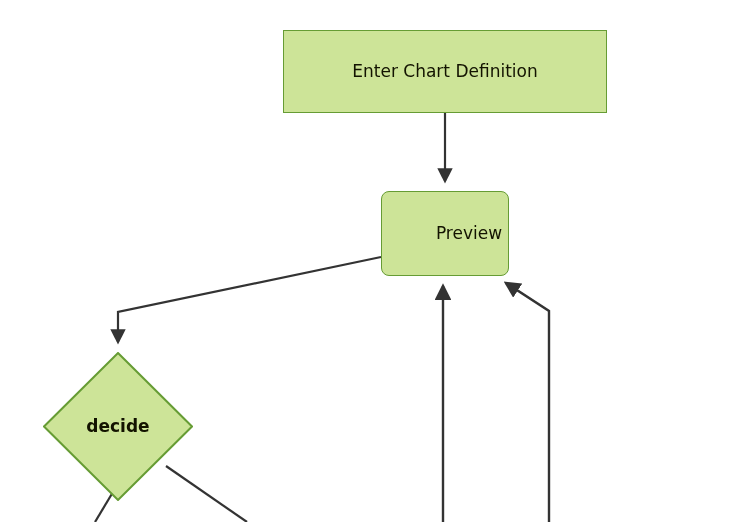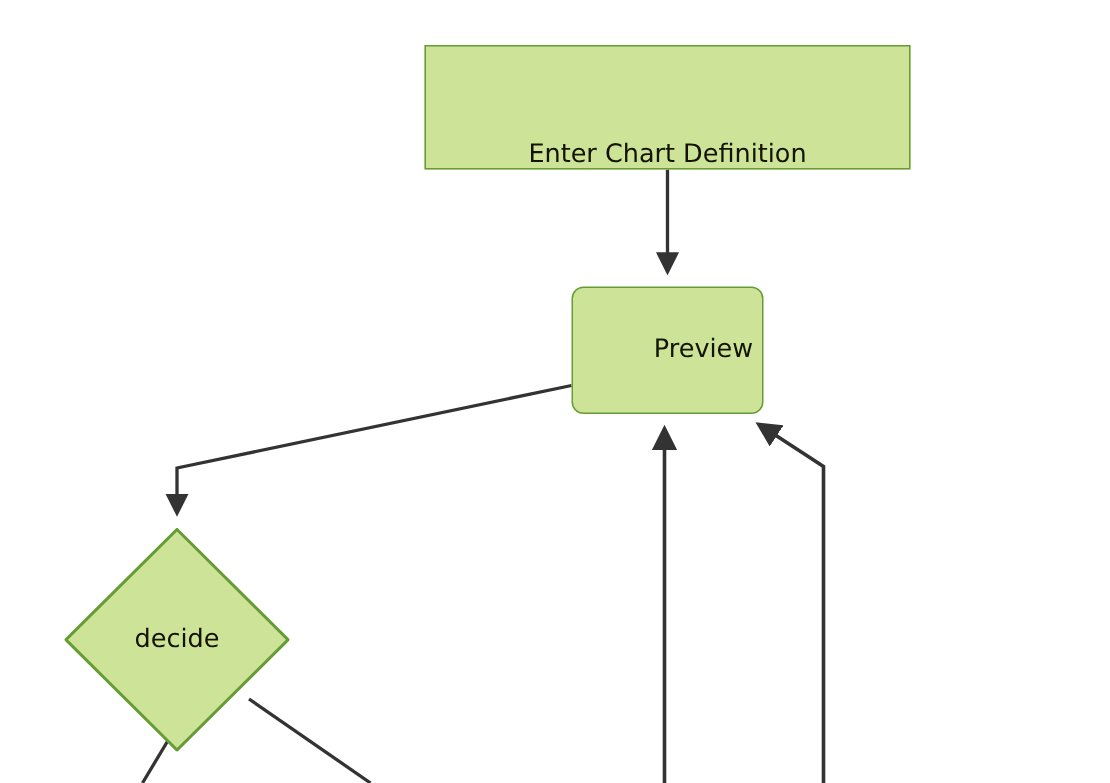--- a/index.html
+++ b/index.html
@@ -33,21 +33,20 @@
     justify-content: center;
     color: #131300;
     font-size: 17px;
     line-height: 1;
     white-space: nowrap;
     z-index: 2;
   }
   .node-rect {
     background: #cde498;
     border: 1.4px solid #669c34;
-    align-items: flex-end;
   }
   .node-round {
     background: #cde498;
     border: 1.4px solid #669c34;
     border-radius: 8px;
   }
   .node-diamond {
     background: transparent;
     border: none;
   }
@@ -90,20 +89,20 @@
   </svg>
 
   <div class="node node-rect" style="left:283px; top:30px; width:324px; height:83px;">
     <span>Enter Chart Definition</span>
   </div>
 
   <div class="node node-round" style="left:381px; top:191px; width:128px; height:85px;padding-left:48px;">
     <span>Preview</span>
   </div>
 
-  <div class="node node-diamond" style="left:43px; top:352px; width:150px; height:149px;">
+  <div class="node node-diamond" style="left:43px; top:352px; width:150px; height:149px;font-weight:bold;">
     <svg class="diamond-shape" viewBox="0 0 150 149" preserveAspectRatio="none" xmlns="http://www.w3.org/2000/svg">
       <polygon points="75,1 149,74.5 75,148 1,74.5" fill="#cde498" stroke="#669c34" stroke-width="2"></polygon>
     </svg>
     <span class="diamond-label">decide</span>
   </div>
 
 </div>
 
 </body></html>

